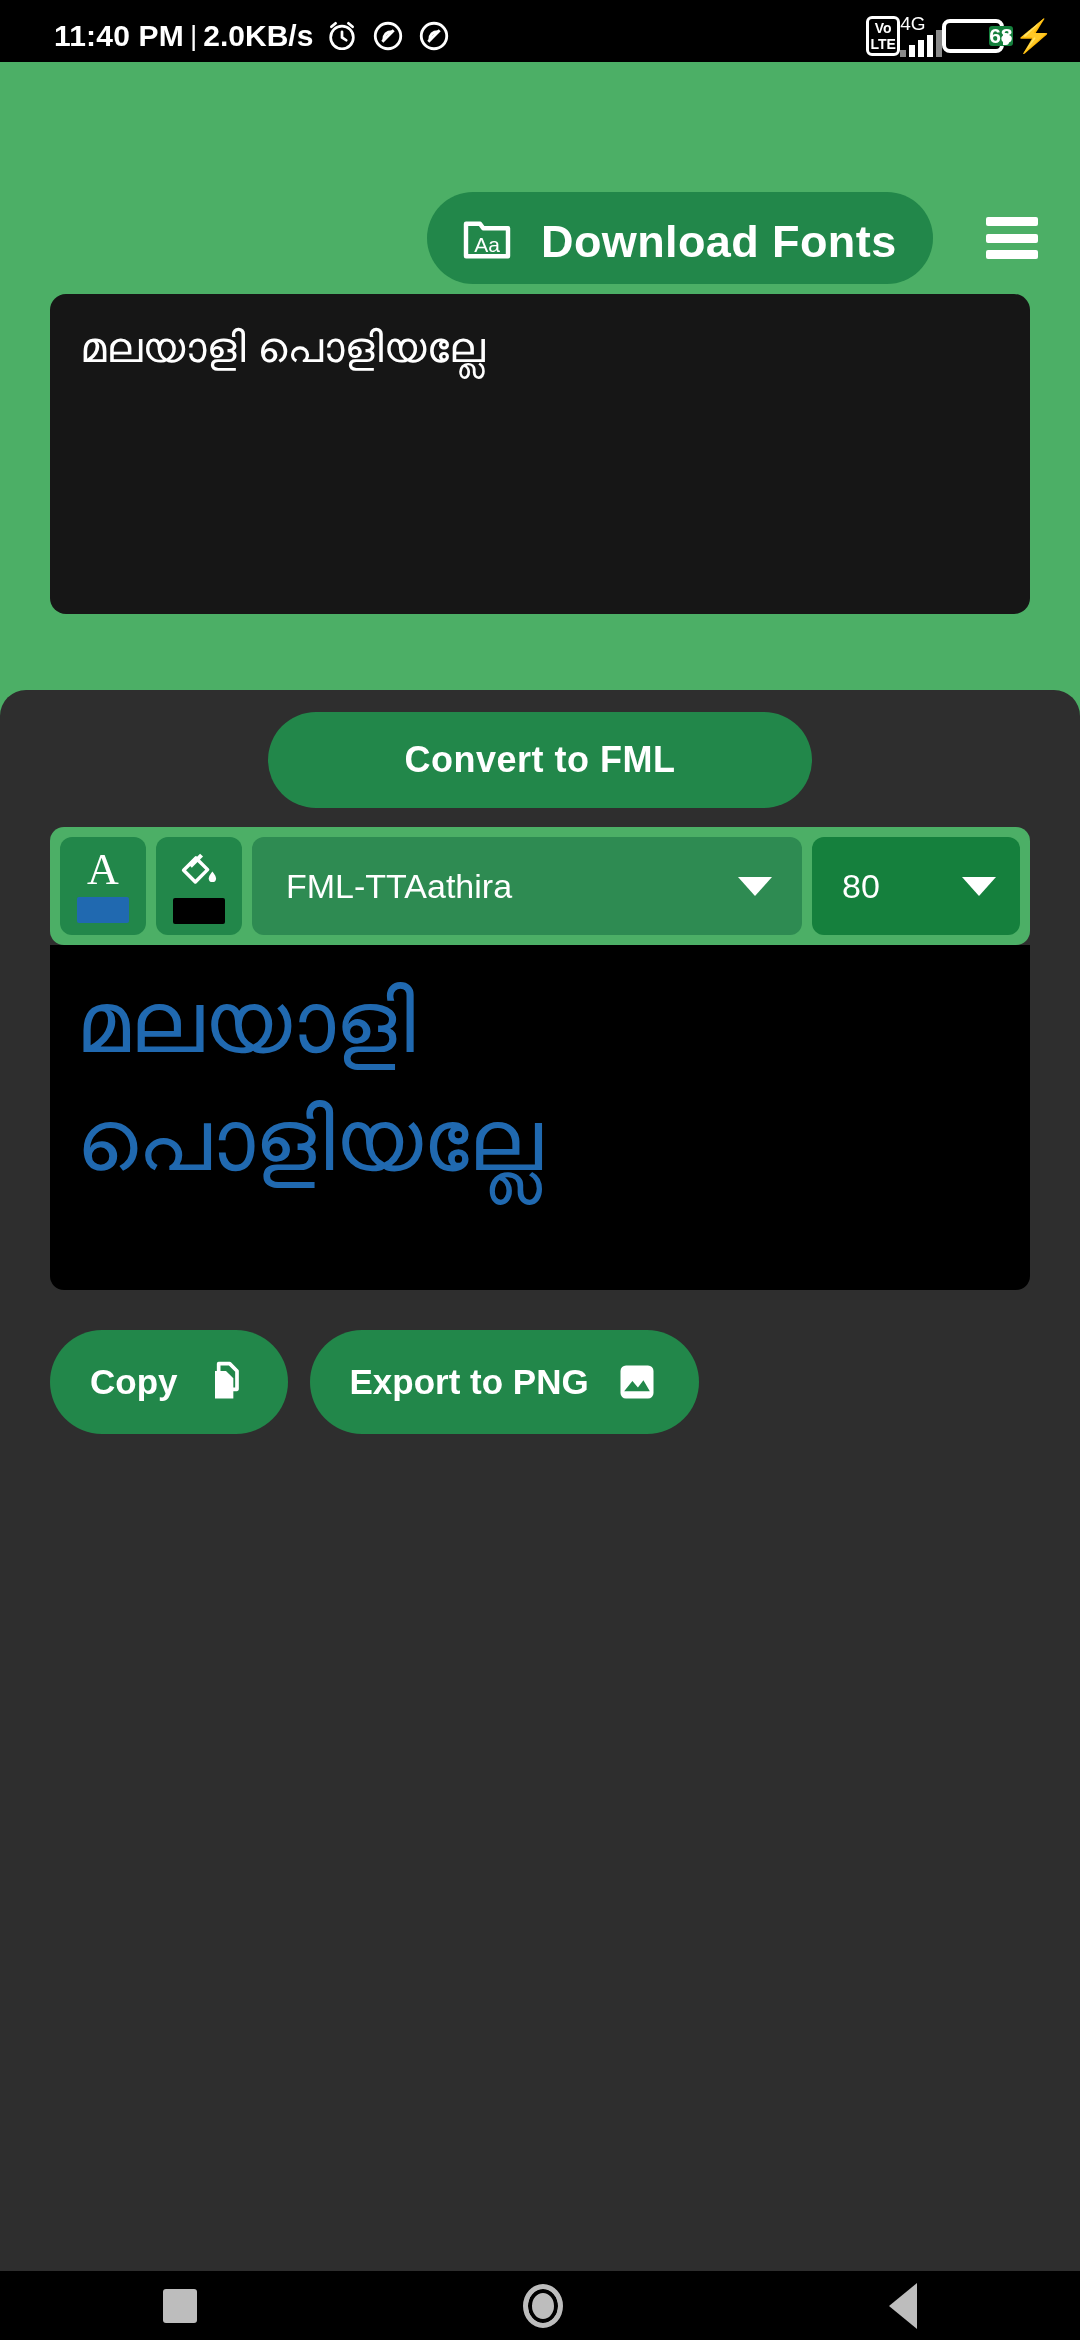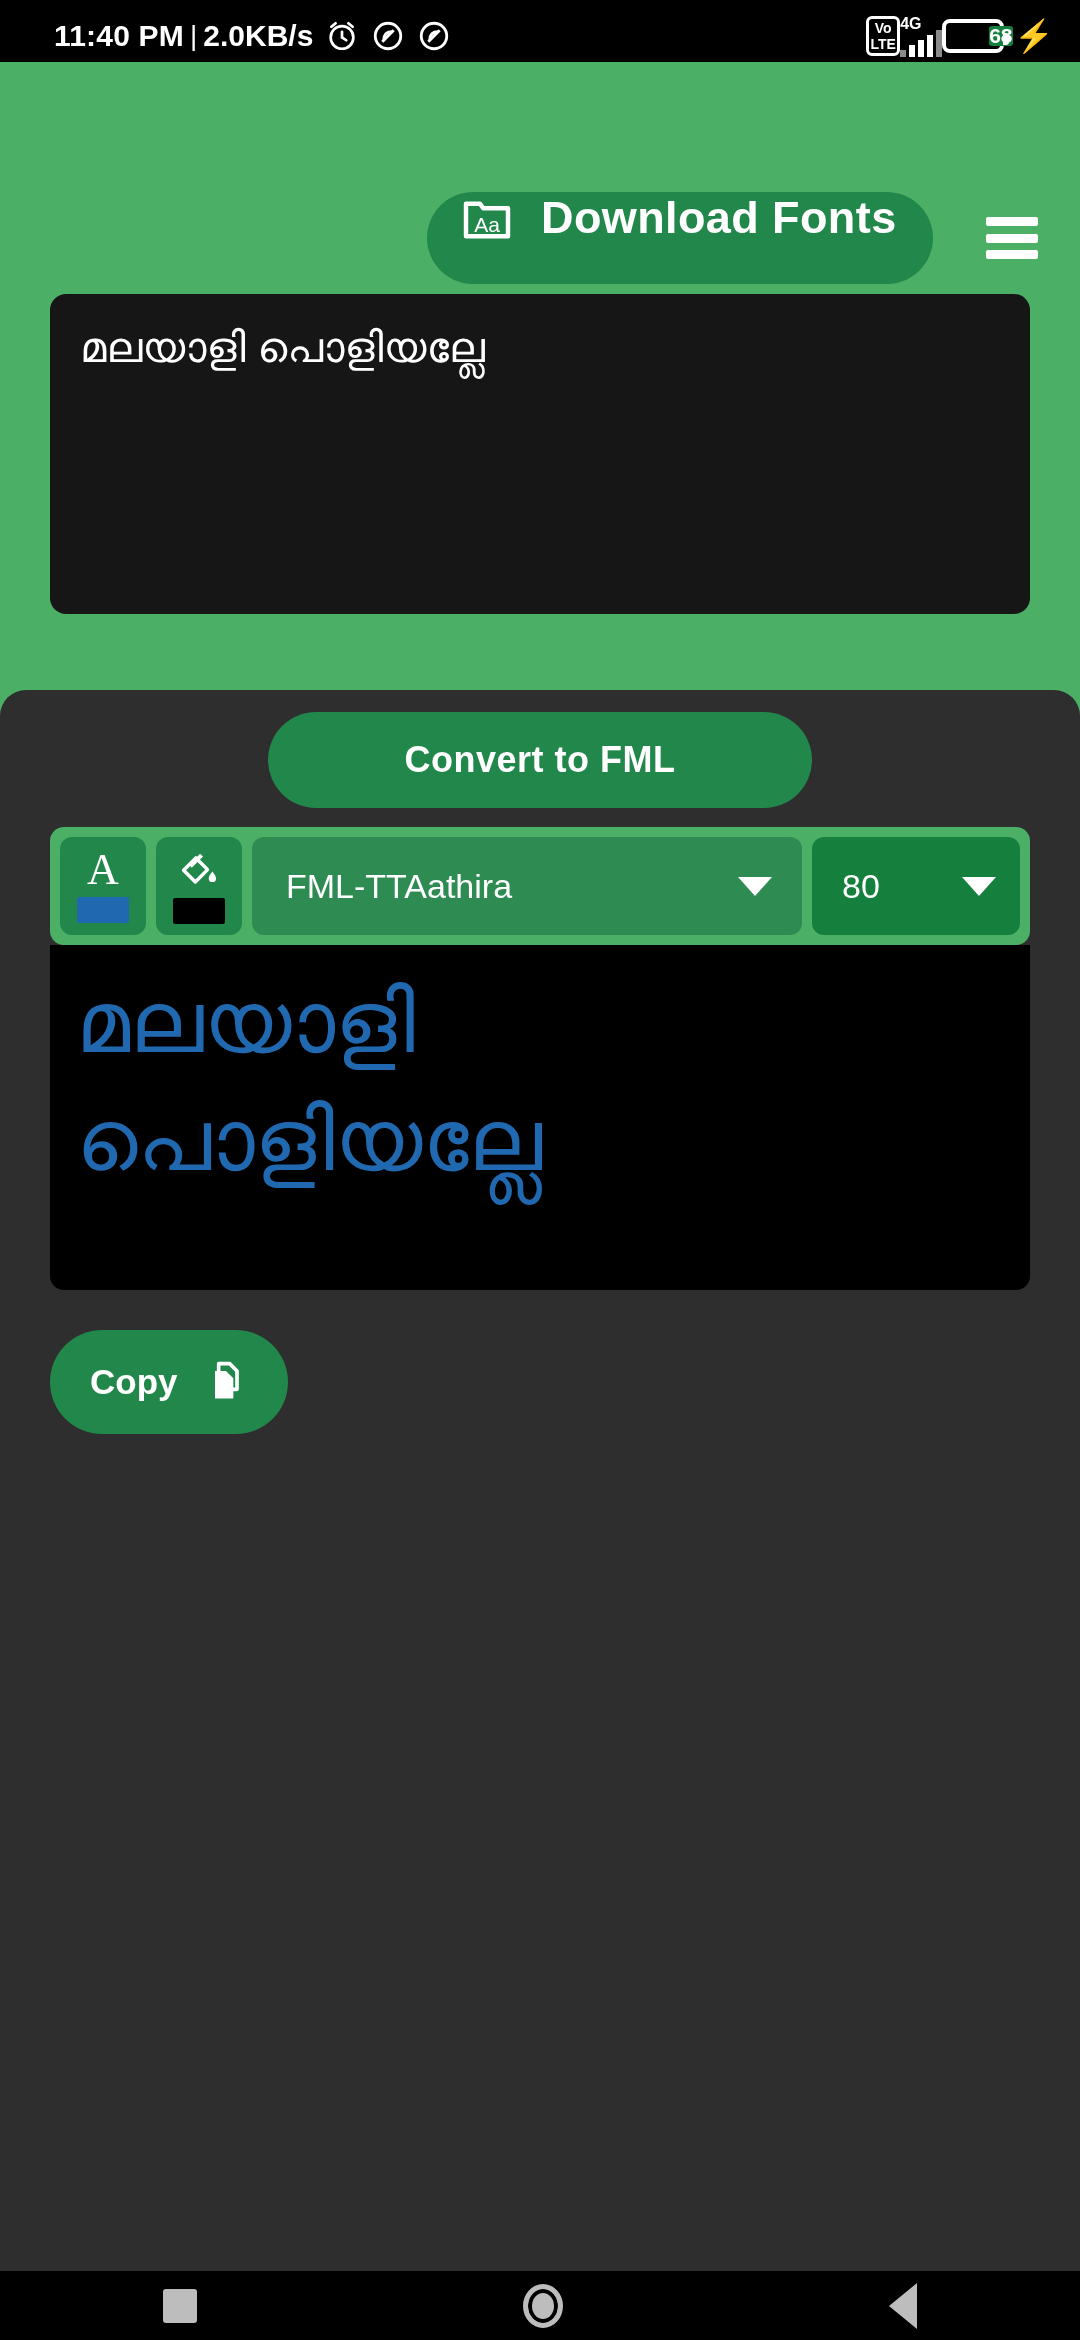--- a/index.html
+++ b/index.html
@@ -41,21 +41,21 @@
   }
   .volte {
     width: 34px; height: 40px;
     border: 3px solid #fff; border-radius: 6px;
     color:#fff; font-size: 14px; font-weight:bold;
     line-height: 16px; text-align:center;
     display:flex; flex-direction:column; justify-content:center;
     box-sizing:border-box;
   }
   .net-wrap { display:flex; flex-direction:column; align-items:flex-start; }
-  .net-label { color:#fff; font-size: 16px; font-weight:bold; line-height: 18px; }
+  .net-label { color:#fff; font-size: 19px; font-weight:normal; line-height: 18px; }
   .bars { display:flex; align-items:flex-end; gap:3px; height:24px; }
   .bars i { display:block; width:6px; background:#fff; }
   .bars i.dim { background:#8a8a8a; }
   .battery {
     width: 62px; height: 34px; border: 4px solid #fff; border-radius: 8px;
     position: relative; display:flex; align-items:center;
     box-sizing: border-box; padding: 3px;
   }
   .battery:after{
     content:""; position:absolute; right:-9px; top:10px;
@@ -71,23 +71,23 @@
   
   #app-area {
     position:absolute; top:62px; left:0; width:1080px; height:2209px;
     background:#4caf66;
   }
   #header {
     position: relative; height: 180px;
   }
   #download-fonts-btn {
     position:absolute; left: 427px; top: 130px;
-    height: 92px; display:flex; align-items:flex-start; gap: 26px;
+    height: 92px; display:flex; align-items:flex-end; gap: 26px;
     background:#22874a; border-radius: 46px;
-    padding: 0 36px 4px 32px;
+    padding: 0 36px 16px 32px;
     box-sizing:border-box;
   }
   .aa-icon { width: 56px; height: 56px; position:relative; }
   .aa-icon svg { display:block; }
   #download-fonts-label {
     color:#fff; font-size: 45px; font-weight: 600; letter-spacing: .4px;
     white-space: nowrap;
   }
   #menu-button {
     position:absolute; right: 42px; top: 155px;
@@ -307,20 +307,29 @@
     <div id="actions">
       <div class="action-btn">
         <span>Copy</span>
         <span class="ico">
           <svg width="44" height="44" viewBox="0 0 24 24">
             <path d="M8 2h6l4 4v10H8z" fill="none" stroke="#fff" stroke-width="2" stroke-linejoin="round"></path>
             <path d="M6 6h6l4 4v11H6z" fill="#fff"></path>
           </svg>
         </span>
       </div>
+      <div class="action-btn">
+        <span>Export to PNG</span>
+        <span class="ico">
+          <svg width="44" height="44" viewBox="0 0 24 24">
+            <rect x="3" y="3" width="18" height="18" rx="3" fill="#fff"></rect>
+            <path d="M5 17l4.5-5.5 3 3.5 3-4 3.5 6z" fill="#22874a"></path>
+          </svg>
+        </span>
+      </div>
     </div>
 
   </div>
 </div>
 
 <div id="nav-bar">
   <span class="nav-recents"></span>
   <span class="nav-home"></span>
   <span class="nav-back"></span>
 </div>

